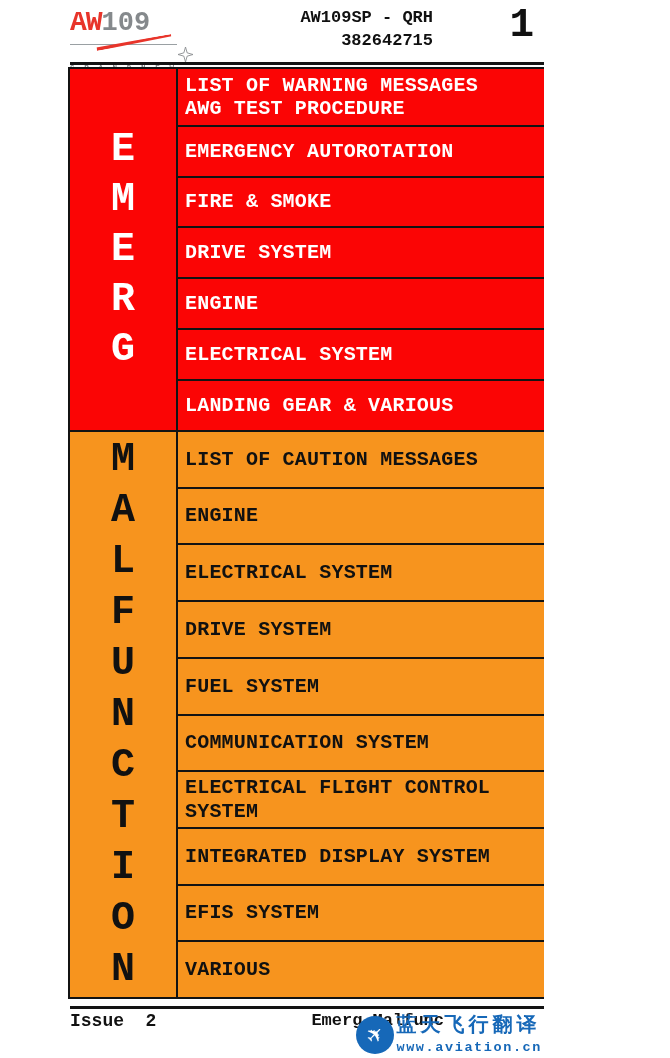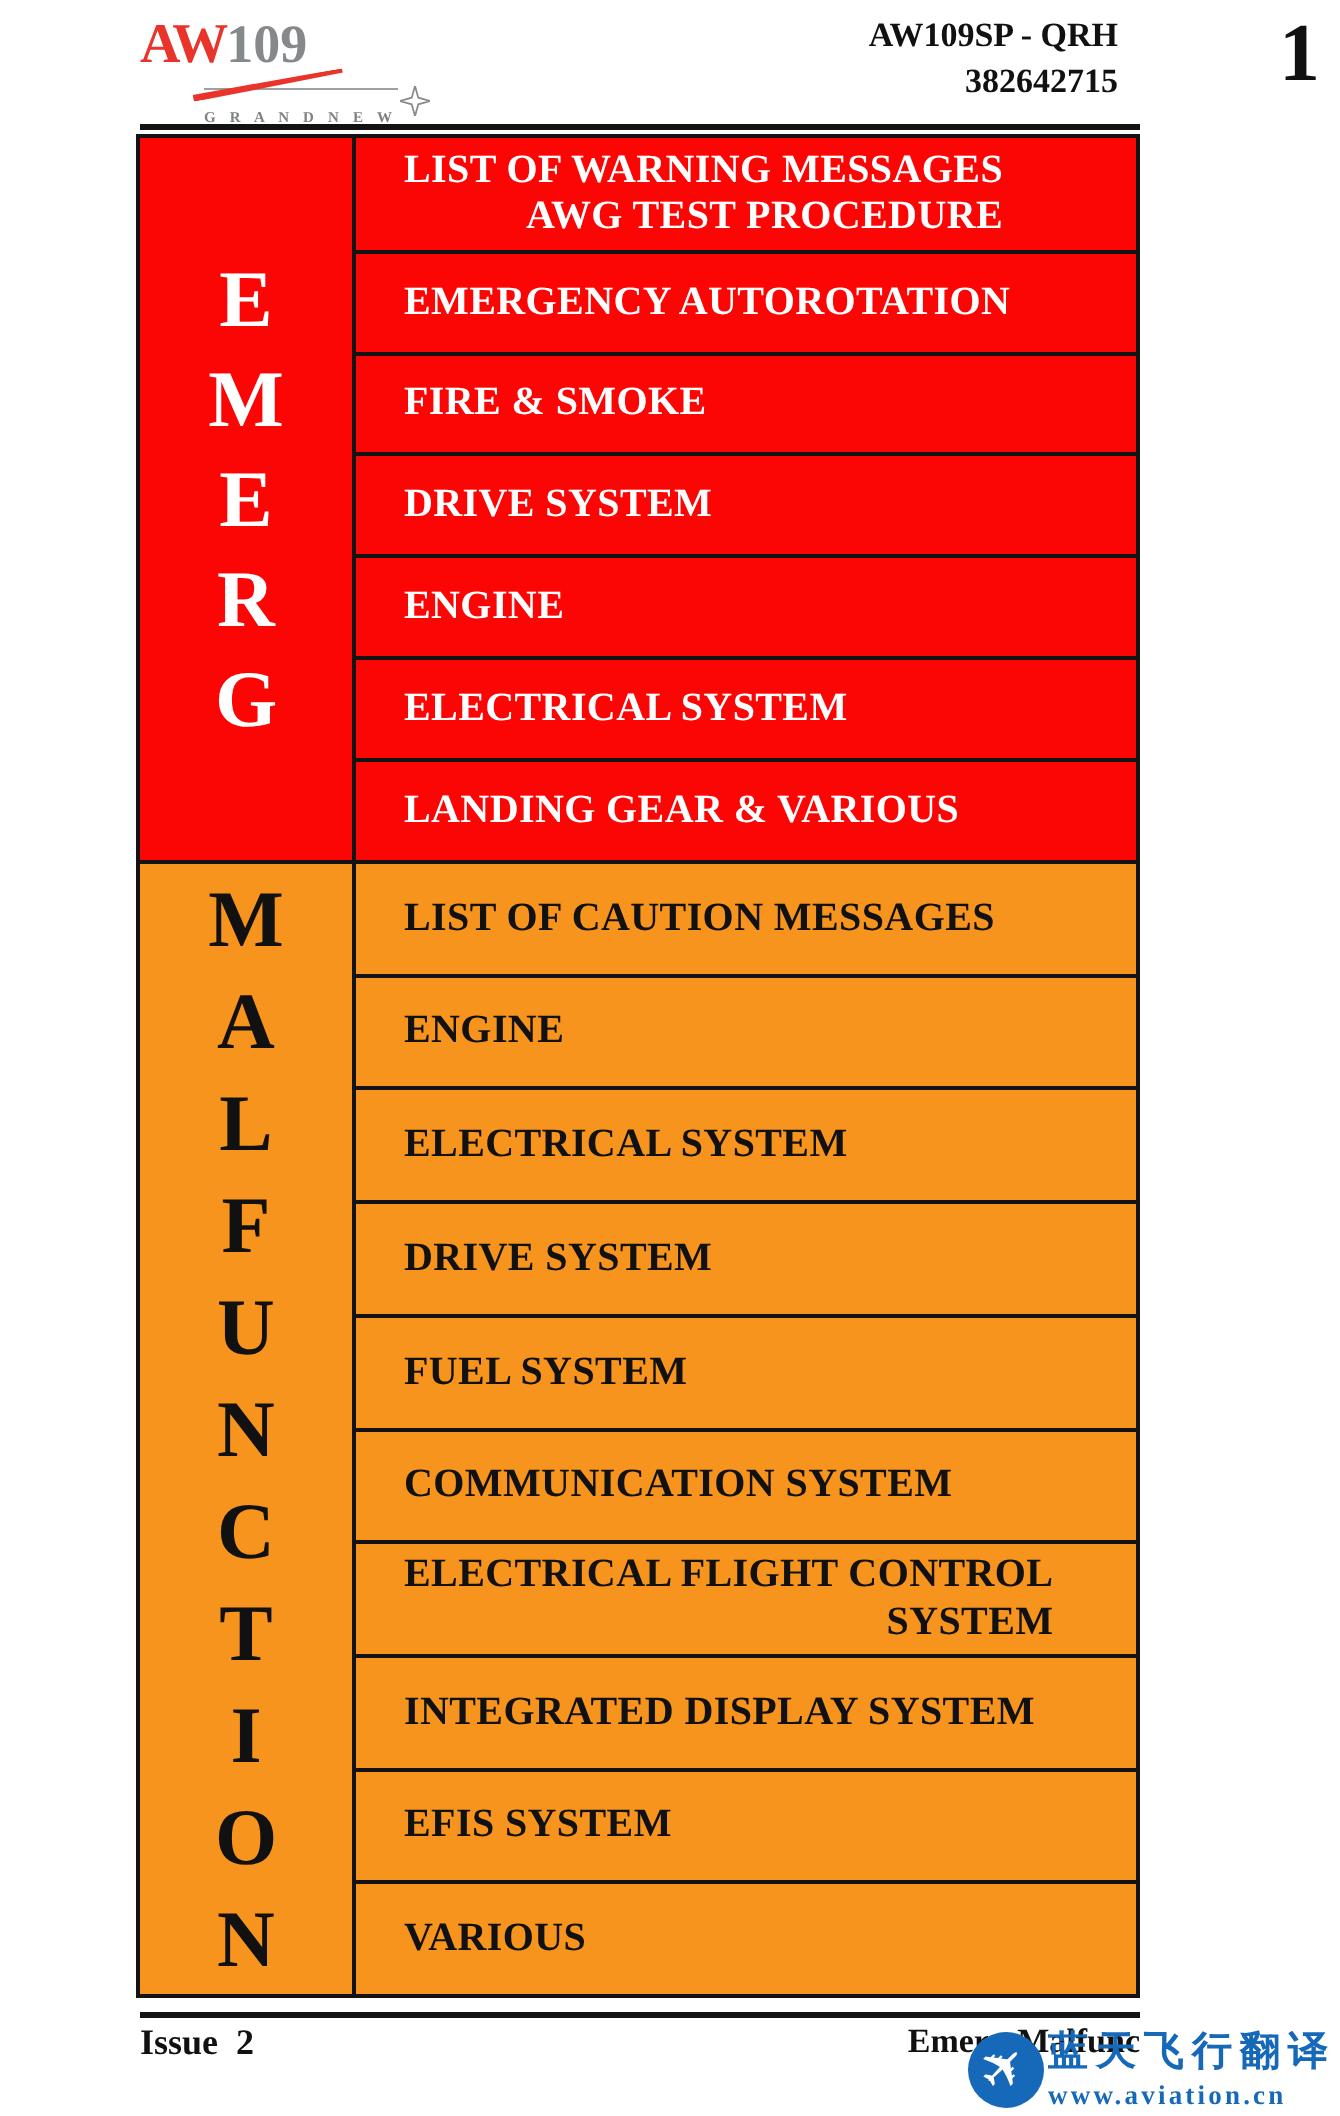--- a/index.html
+++ b/index.html
@@ -1,32 +1,32 @@
 <!DOCTYPE html>
 <html style="--emergency-red: #fb0505; --malfunction-orange: #f7941e; --watermark-blue: #1668b8;"><head>
 <meta charset="utf-8">
 <style>
   html,body{margin:0;padding:0;background:#ffffff;}
   .page{
-    position:relative;width:670px;height:1058px;background:#fff;overflow:hidden;
-    font-family:Liberation Serif, serif;color:#111;
+    position:relative;width:544px;height:1058px;background:#fff;overflow:hidden;
+    font-family:Liberation Mono, monospace;color:#111;
   }
   
   .logo{position:absolute;left:70px;top:9px;width:104px;height:50px;}
   .logo-line1{line-height:27px;white-space:nowrap;}
   .logo-brand{font-size:28px;font-weight:bold;color:#e8342a;letter-spacing:-1px;}
   .logo-model{font-size:27px;font-weight:600;color:#85898c;}
   .logo-swoosh{
     position:absolute;left:26px;top:31px;width:76px;height:5px;background:#e8342a;
     transform:rotate(-9deg);clip-path:polygon(0 30%,100% 0,100% 45%,0 100%);
   }
   .logo-line2{display:flex;align-items:center;margin-top:4px;}
   .logo-tagline{
     font-size:7.5px;color:#7d8285;letter-spacing:2.6px;font-weight:bold;
-    border-top:1px solid #9aa0a3;padding-top:9px;white-space:nowrap;margin-left:32px;
+    border-top:1px solid #9aa0a3;padding-top:19px;white-space:nowrap;
   }
   .logo-star{margin-left:1px;margin-top:-2px;}
   .header-title{
     position:absolute;top:7px;right:111px;text-align:right;
     font-weight:bold;font-size:17px;line-height:1.35;color:#111;
   }
   .page-num{position:absolute;top:2px;right:10px;font-size:41px;font-weight:bold;color:#111;}
   .header-rule{position:absolute;left:70px;top:62px;width:500px;height:3px;background:#131313;}
 
   
@@ -39,22 +39,22 @@
   .section-emerg{height:361px;background:var(--emergency-red,#fb0505);color:#ffffff;}
   .section-malf{flex:1;background:var(--malfunction-orange,#f7941e);color:#111;border-top:2px solid #131313;}
   .acronym-col{
     width:108px;min-width:108px;border-right:2px solid #131313;box-sizing:border-box;
     display:flex;flex-direction:column;align-items:center;justify-content:center;
   }
   .acronym-letter{font-size:40px;font-weight:bold;line-height:50px;}
   .section-malf .acronym-letter{line-height:51px;}
   .rows{flex:1;display:flex;flex-direction:column;}
   .row{
-    flex:1;display:flex;align-items:center;padding:0 24px;box-sizing:border-box;
-    font-weight:bold;font-size:20px;line-height:1.16;white-space:pre-line;letter-spacing:0.2px;text-align:right;
+    flex:1;display:flex;align-items:center;padding:0 7px;box-sizing:border-box;
+    font-weight:bold;font-size:20px;line-height:1.16;white-space:pre-line;letter-spacing:0.2px;
   }
   .row + .row{border-top:2px solid #131313;}
   .section-emerg .row:first-child{flex:1.14;}
 
   
   .footer-rule{position:absolute;left:70px;top:1006px;width:500px;height:3px;background:#131313;}
   .footer-issue{position:absolute;left:70px;top:1011px;font-size:18px;font-weight:bold;white-space:pre;}
   .footer-section{position:absolute;right:100px;top:1011px;font-size:17px;font-weight:bold;}
 
   

